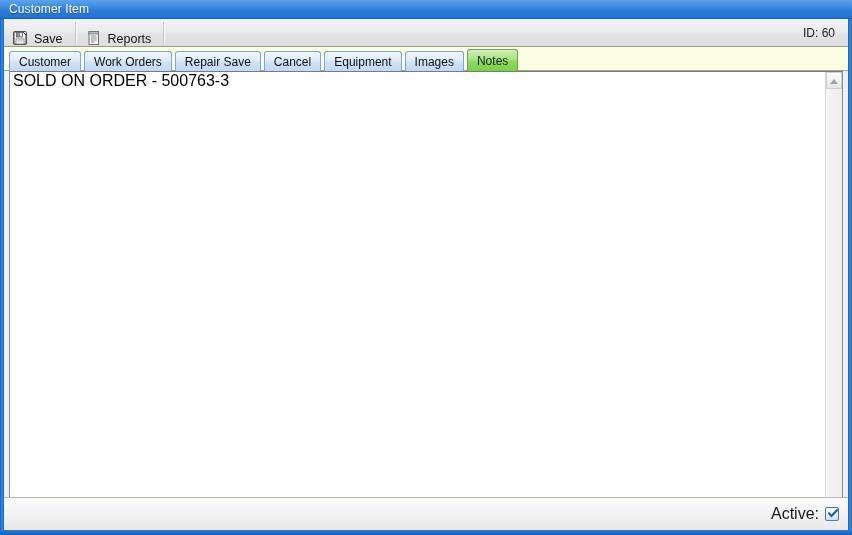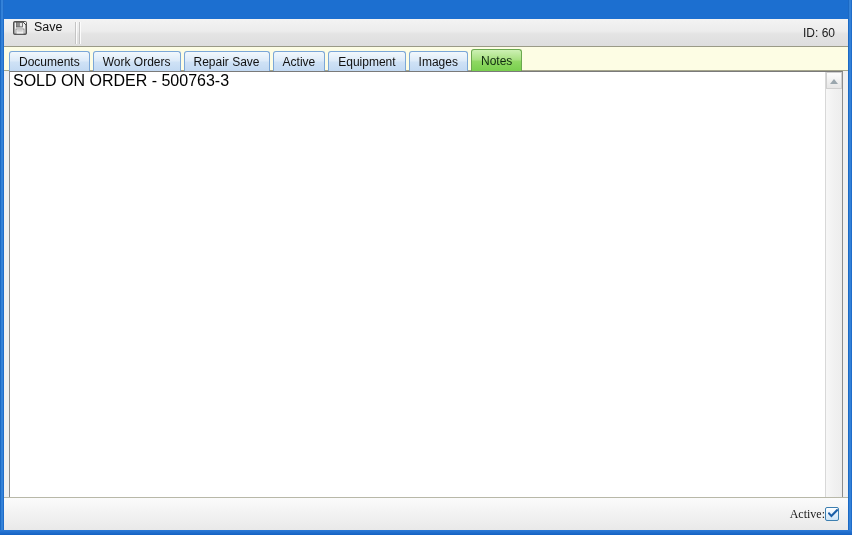--- a/index.html
+++ b/index.html
@@ -84,21 +84,21 @@
     box-sizing: border-box;
     background: linear-gradient(to bottom, #f3f3f3 0%, #ececec 45%, #e4e4e4 55%, #dedede 100%);
     border-bottom: 1px solid #9a9a86;
     display: flex;
     align-items: center;
   }
   .tb-btn {
     position: relative;
     height: 26px;
     display: flex;
-    align-items: flex-start;
+    align-items: flex-end;
     padding: 0 11px 0 8px;
     cursor: default;
     box-sizing: border-box;
   }
   .tb-sep {
     width: 1px;
     height: 22px;
     background: #c4c4c4;
     border-right: 1px solid #fcfcfc;
     margin: 0 1px;
@@ -255,24 +255,24 @@
     height: 33px;
     box-sizing: border-box;
     background: linear-gradient(to bottom, #fbfbfb 0%, #f1f1f1 55%, #e9e9e9 100%);
     border-top: 1px solid #b8b8a8;
     display: flex;
     align-items: center;
     justify-content: flex-end;
     padding-right: 9px;
   }
   .status-label {
-    font-size: 12px;
+    font-size: 16px;
     color: #1a1a1a;
-    white-space: nowrap;
-    font-family: Liberation Serif, serif;
+    margin-right: 6px;
+    white-space: nowrap;
   }
   .checkbox {
     width: 14px;
     height: 14px;
     box-sizing: border-box;
     border: 1px solid #3c7fb1;
     border-radius: 2px;
     background: linear-gradient(to bottom, #ffffff 0%, #e8f2fb 45%, #cde4f7 100%);
     position: relative;
     cursor: default;
@@ -288,20 +288,23 @@
 </style>
 </head>
 <body>
 
 <div class="window">
 
   <div class="frame-left"></div>
   <div class="frame-right"></div>
   <div class="frame-bottom"></div>
 
+  <div class="titlebar">
+    <div class="titlebar-text">Customer Item</div>
+  </div>
 
   <div class="client">
 
     <div class="toolbar">
 
       <div class="tb-btn">
         <span class="tb-icon">
           <svg width="16" height="16" viewBox="0 0 16 16">
             <rect x="1.5" y="1.5" width="13" height="13" rx="1" fill="#e9e9e9" stroke="#5a5a5a" stroke-width="1"></rect>
             <path d="M2 2 L2 14 L14 14 L14 5 L11 2 Z" fill="#f2f2f2" stroke="#4a4a4a" stroke-width="1"></path>
@@ -310,39 +313,52 @@
             <rect x="4" y="9" width="8" height="5" fill="#fdfdfd" stroke="#6a6a6a" stroke-width="0.7"></rect>
             <line x1="5.2" y1="10.4" x2="10.8" y2="10.4" stroke="#b6b6b6" stroke-width="0.7"></line>
             <line x1="5.2" y1="11.8" x2="10.8" y2="11.8" stroke="#b6b6b6" stroke-width="0.7"></line>
           </svg>
         </span>
         <span class="tb-label">Save</span>
       </div>
 
       <div class="tb-sep"></div>
 
+      <div class="tb-btn">
+        <span class="tb-icon">
+          <svg width="16" height="16" viewBox="0 0 16 16">
+            <rect x="3" y="1.5" width="9.5" height="13" fill="#f6f6f6" stroke="#6e6e6e" stroke-width="1"></rect>
+            <rect x="3" y="1.5" width="9.5" height="2.4" fill="#b9bfc6" stroke="#6e6e6e" stroke-width="0.8"></rect>
+            <line x1="4.8" y1="6" x2="10.7" y2="6" stroke="#8a8a8a" stroke-width="1"></line>
+            <line x1="4.8" y1="8" x2="10.7" y2="8" stroke="#8a8a8a" stroke-width="1"></line>
+            <line x1="4.8" y1="10" x2="10.7" y2="10" stroke="#8a8a8a" stroke-width="1"></line>
+            <line x1="4.8" y1="12" x2="8.6" y2="12" stroke="#8a8a8a" stroke-width="1"></line>
+          </svg>
+        </span>
+        <span class="tb-label">Reports</span>
+      </div>
 
       <div class="tb-sep"></div>
 
 
       <div class="tb-id">ID: 60</div>
     </div>
 
     <div class="tabstrip">
       <div class="tab">
-        <span>Documents</span>
+        <span>Customer</span>
       </div>
       <div class="tab">
         <span>Work Orders</span>
       </div>
       <div class="tab">
         <span>Repair Save</span>
       </div>
       <div class="tab">
-        <span>Active</span>
+        <span>Cancel</span>
       </div>
       <div class="tab">
         <span>Equipment</span>
       </div>
       <div class="tab">
         <span>Images</span>
       </div>
       <div class="tab active">
         <span>Notes</span>
       </div>

